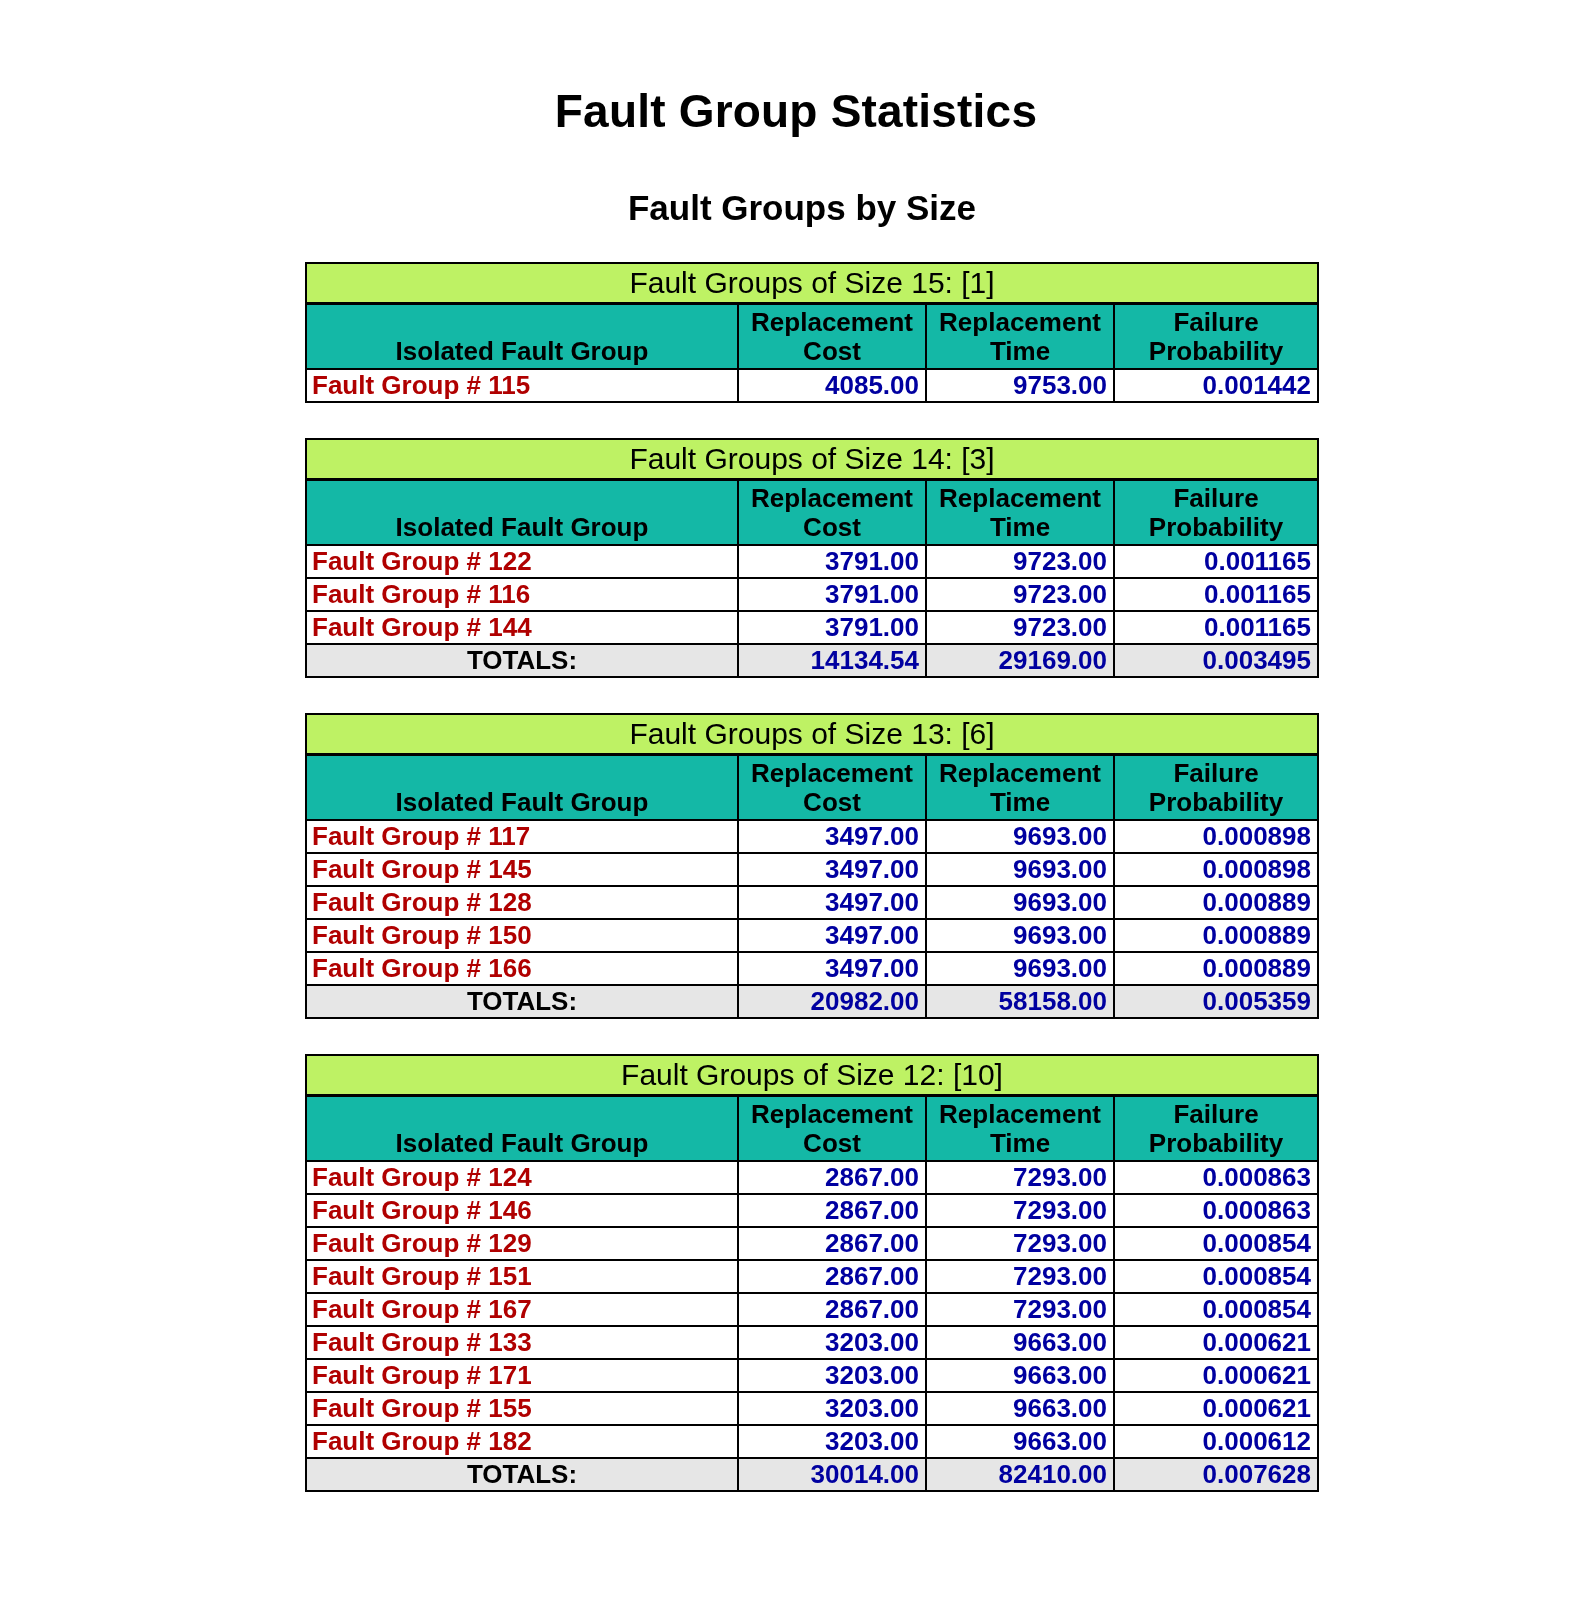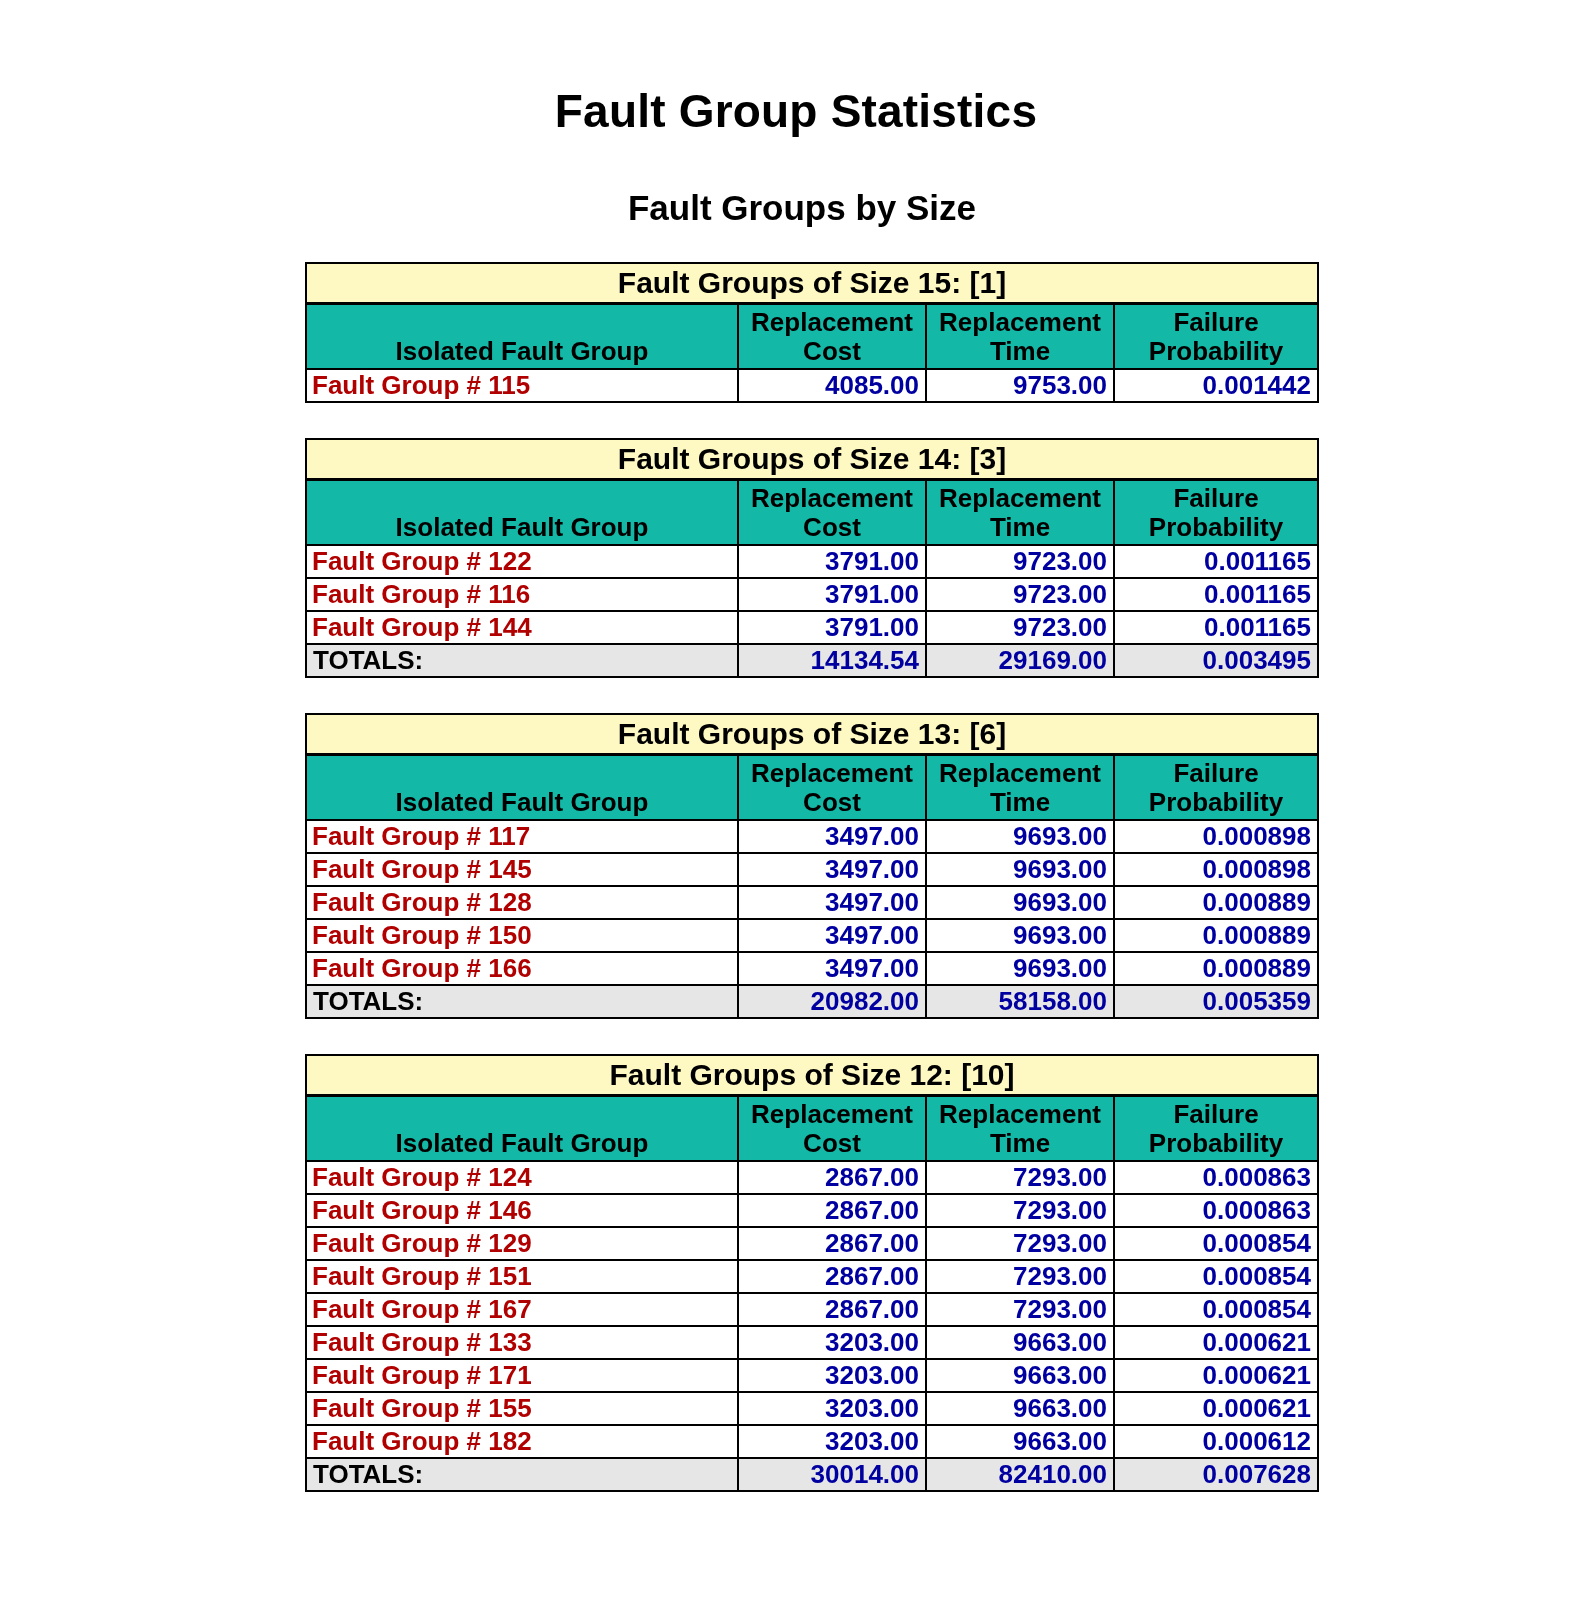--- a/index.html
+++ b/index.html
@@ -47,23 +47,23 @@
       border-collapse: collapse;
       table-layout: fixed;
       margin-bottom: 35px;
       border: 2px solid #000;
     }
     table.fg col.c1 { width: 432px; }
     table.fg col.c2 { width: 188px; }
     table.fg col.c3 { width: 188px; }
     table.fg col.c4 { width: 204px; }
     table.fg th.caption {
-      background: #fef9c3;
+      background: #bef264;
       font-size: 30px;
-      font-weight: bold;
+      font-weight: normal;
       height: 38px;
       padding: 0;
       line-height: 38px;
       border-bottom: 3px solid #000;
       text-align: center;
     }
     table.fg th.colhead {
       background: #14b8a6;
       font-size: 26px;
       font-weight: bold;
@@ -100,21 +100,21 @@
       color: #b00000;
       text-decoration-thickness: 3px;
       text-underline-offset: 4px;
       cursor: pointer;
     }
     tr.totals td {
       background: #e6e6e6;
       color: #000;
     }
     tr.totals td.label {
-      text-align: left;
+      text-align: center;
     }
   </style>
 </head>
 <body>
 
 <h1 class="page-title">Fault Group Statistics</h1>
 <h2 class="page-subtitle">Fault Groups by Size</h2>
 
 <div id="sections">
   <table class="fg">

